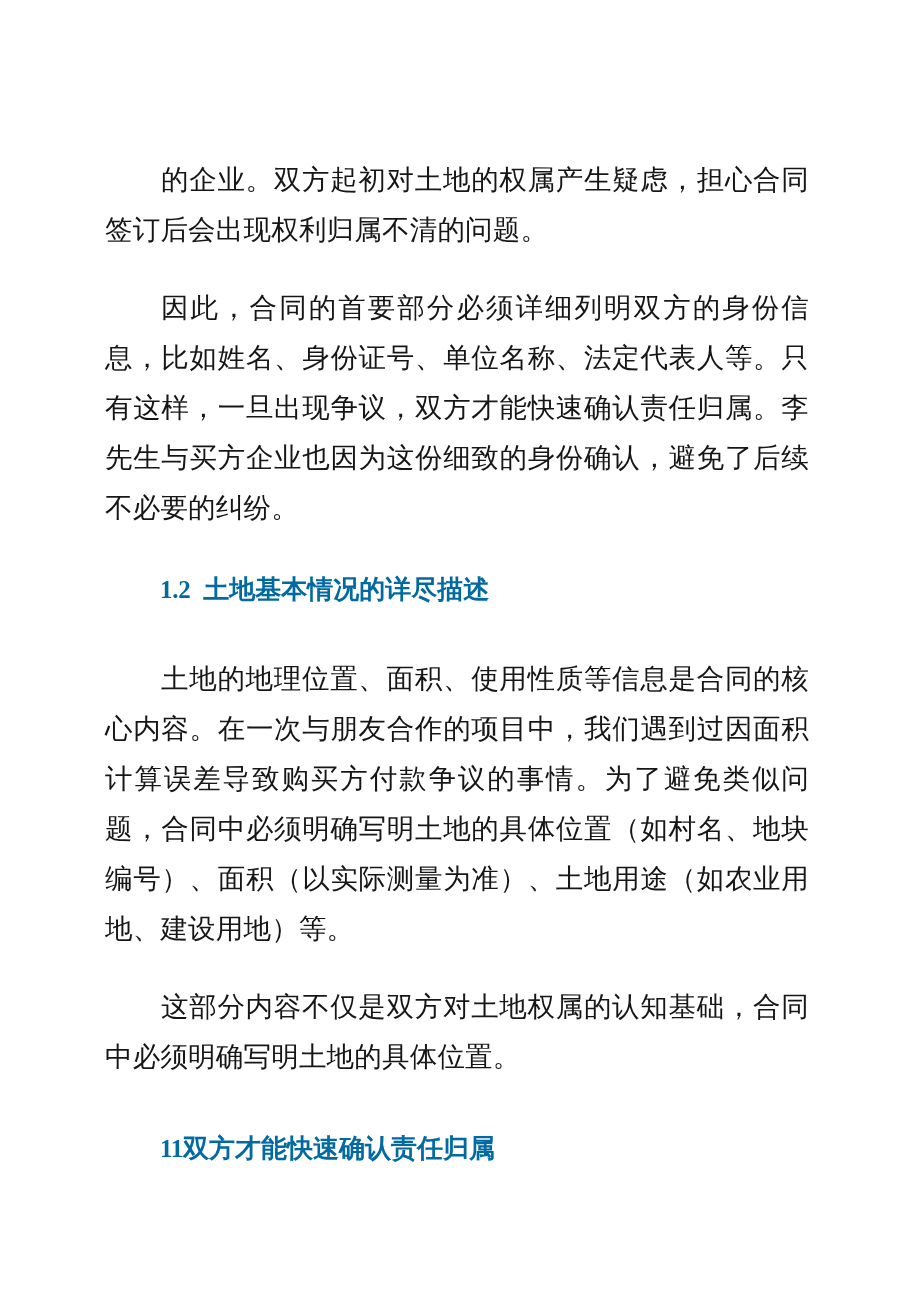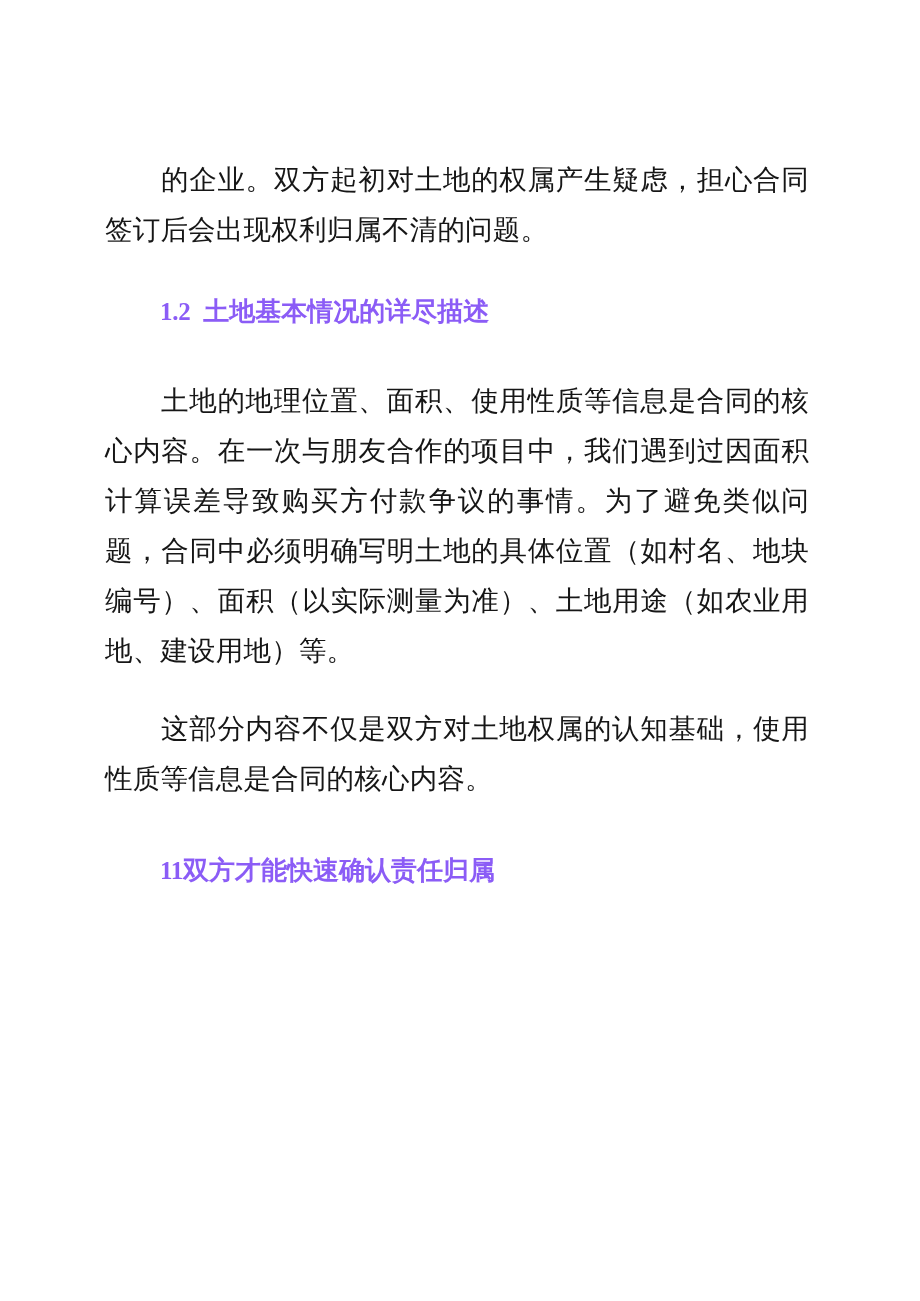--- a/index.html
+++ b/index.html
@@ -42,21 +42,21 @@
     word-break: break-all;
   }
   .para.tight {
     margin-bottom: 26px;
   }
   .heading {
     font-family: "Liberation Sans", "DejaVu Sans", sans-serif;
     font-weight: bold;
     font-size: 26px;
     line-height: 44px;
-    color: #8b5cf6;
+    color: #0369a1;
     margin: 0;
     padding-left: 55px;
     white-space: nowrap;
   }
   .heading .num {
     font-family: "Liberation Serif", "DejaVu Serif", serif;
     font-weight: bold;
     font-size: 25px;
     letter-spacing: -0.3px;
   }
@@ -73,27 +73,28 @@
   }
 </style>
 </head>
 <body>
 
 <div class="page">
   <div class="content">
 
     <p class="para">的企业。双方起初对土地的权属产生疑虑，担心合同签订后会出现权利归属不清的问题。</p>
 
+    <p class="para">因此，合同的首要部分必须详细列明双方的身份信息，比如姓名、身份证号、单位名称、法定代表人等。只有这样，一旦出现争议，双方才能快速确认责任归属。李先生与买方企业也因为这份细致的身份确认，避免了后续不必要的纠纷。</p>
 
     <h2 class="heading h-block-1">
       <span class="num">1.2</span><span class="gap"></span><span>土地基本情况的详尽描述</span>
     </h2>
 
     <p class="para">土地的地理位置、面积、使用性质等信息是合同的核心内容。在一次与朋友合作的项目中，我们遇到过因面积计算误差导致购买方付款争议的事情。为了避免类似问题，合同中必须明确写明土地的具体位置（如村名、地块编号）、面积（以实际测量为准）、土地用途（如农业用地、建设用地）等。</p>
 
-    <p class="para tight">这部分内容不仅是双方对土地权属的认知基础，使用性质等信息是合同的核心内容。</p>
+    <p class="para tight">这部分内容不仅是双方对土地权属的认知基础，合同中必须明确写明土地的具体位置。</p>
 
     <h2 class="heading h-block-2">
       <span class="num">11</span><span>双方才能快速确认责任归属</span>
     </h2>
 
   </div>
 </div>
 
 </body></html>

